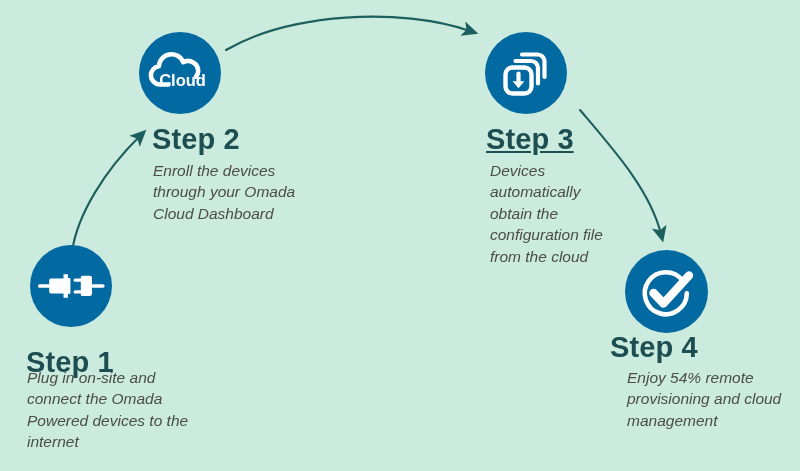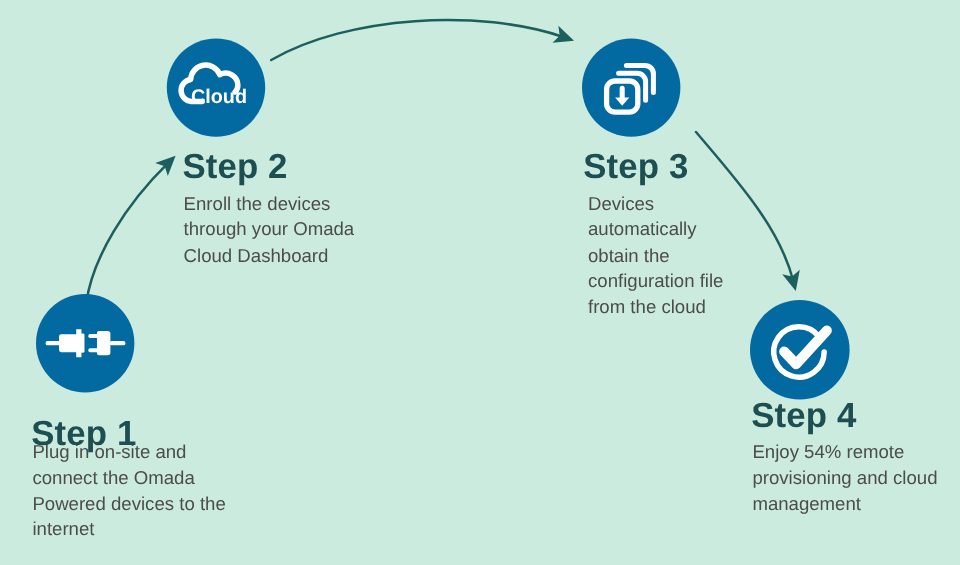--- a/index.html
+++ b/index.html
@@ -44,36 +44,37 @@
     letter-spacing: 0.1px;
     white-space: nowrap;
     line-height: 1;
   }
   .step-desc {
     position: absolute;
     font-size: 15.5px;
     color: #4C4C4C;
     line-height: 1.38;
     font-weight: normal;
+    font-style: italic;
   }
   
   #step1-circle { left: 30px; top: 245px; width: 82px; height: 82px; }
   #step1-title  { left: 26px; top: 333px; margin-top: 15px; }
   #step1-desc   { left: 27px; top: 367px; width: 185px; }
   
   #step2-circle { left: 139px; top: 32px; width: 82px; height: 82px; }
   #step2-title  { left: 152px; top: 125px; }
   #step2-desc   { left: 153px; top: 160px; width: 175px; }
   
   #step3-circle { left: 485px; top: 32px; width: 82px; height: 82px; }
-  #step3-title  { left: 486px; top: 125px; }
+  #step3-title  { left: 486px; top: 125px; text-decoration: underline; }
   #step3-desc   { left: 490px; top: 160px; width: 135px; }
   
   #step4-circle { left: 625px; top: 250px; width: 83px; height: 83px; }
-  #step4-title  { left: 626px; top: 333px; }
+  #step4-title  { left: 610px; top: 333px; }
   #step4-desc   { left: 627px; top: 367px; width: 165px; }
 
   .icon-svg { position: absolute; left: 0; top: 0; }
 </style>
 </head>
 <body>
 
 <div id="canvas">
 
   <svg class="arrow-layer" viewBox="0 0 800 471">

